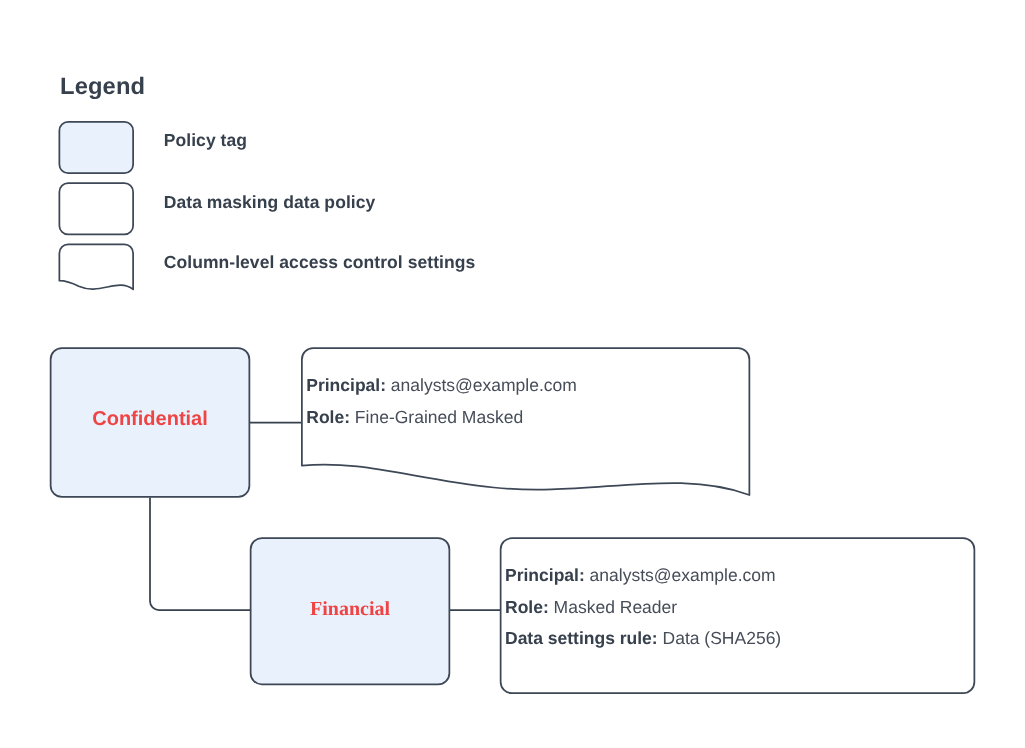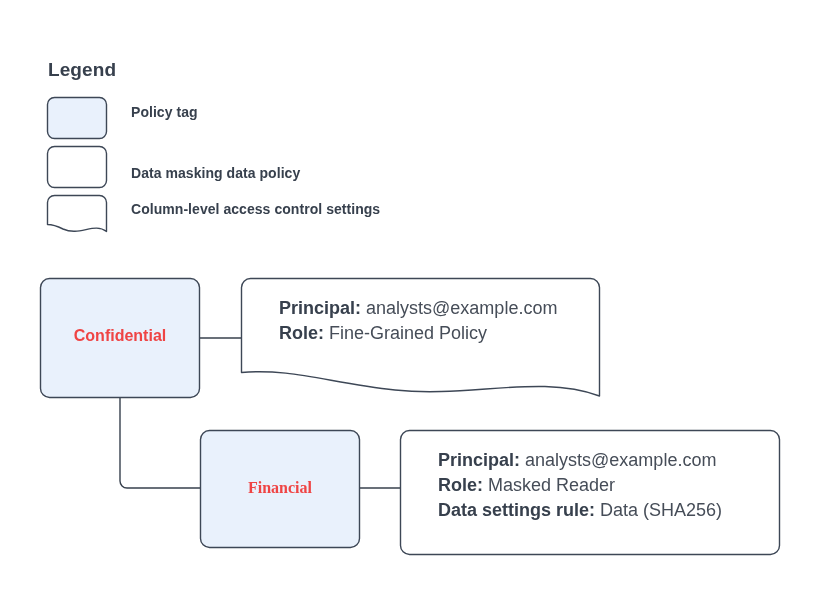--- a/index.html
+++ b/index.html
@@ -43,21 +43,21 @@
   .legend-label {
     position: absolute;
     left: 131px;
     font-size: 14px;
     font-weight: bold;
     color: #37404d;
     white-space: nowrap;
     letter-spacing: 0.05px;
   }
   .legend-label.l0 { top: 104px; }
-  .legend-label.l1 { top: 153px; margin-top: 12px; }
+  .legend-label.l1 { top: 153px; }
   .legend-label.l2 { top: 201px; }
 
   
   .node-label {
     position: absolute;
     font-size: 16px;
     font-weight: bold;
     color: #ef4444;
     white-space: nowrap;
     text-align: center;
@@ -70,25 +70,24 @@
   .node-financial {
     left: 200px;
     top: 479px;
     width: 160px;
     font-family: Liberation Serif, serif;
   }
 
   
   .callout-text {
     position: absolute;
-    font-size: 18px;
+    font-size: 14px;
     color: #434a54;
     line-height: 25px;
     white-space: nowrap;
-    margin-left: 34px;
   }
   .callout-text .k {
     font-weight: bold;
     color: #37404d;
   }
   .callout-text .v {
     font-weight: normal;
     color: #464d58;
   }
   .callout-top {
@@ -152,21 +151,21 @@
   <div class="node-label node-confidential">Confidential</div>
   <div class="node-label node-financial">Financial</div>
 
   <div class="callout-text callout-top">
     <span class="row">
       <span class="k">Principal:</span>
       <span class="v">analysts@example.com</span>
     </span>
     <span class="row">
       <span class="k">Role:</span>
-      <span class="v">Fine-Grained Policy</span>
+      <span class="v">Fine-Grained Masked</span>
     </span>
   </div>
 
   <div class="callout-text callout-bottom">
     <span class="row">
       <span class="k">Principal:</span>
       <span class="v">analysts@example.com</span>
     </span>
     <span class="row">
       <span class="k">Role:</span>

